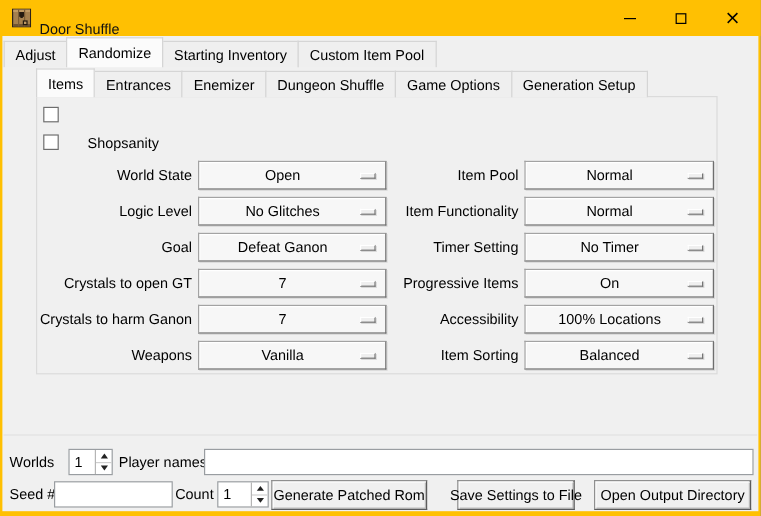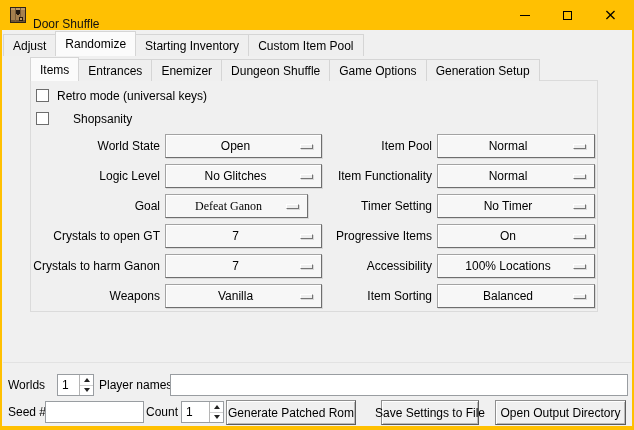--- a/index.html
+++ b/index.html
@@ -157,41 +157,40 @@
       <div class="tab">
           <span>Generation Setup</span>
         </div>
     </div>
 
     <div class="pane"></div>
     <div class="pane-bottom-line"></div>
 
     <div class="checkrow" style="left:34px; top:57px;">
       <div class="checkbox"></div>
-      <span>Retro mode (universal keys)</span>
     </div>
     <div class="checkrow" style="left:34px; top:80px;gap:24px;">
       <div class="checkbox"></div>
       <span>Shopsanity</span>
     </div>
 
     <div class="optlabel" style="left:30px; top:104px; width:128px;">World State</div>
     <div class="opt" style="left:163px; top:104px; width:157px;">
       <span class="val">Open</span>
       <span class="ind"></span>
     </div>
 
     <div class="optlabel" style="left:30px; top:134px; width:128px;">Logic Level</div>
     <div class="opt" style="left:163px; top:134px; width:157px;">
       <span class="val">No Glitches</span>
       <span class="ind"></span>
     </div>
 
     <div class="optlabel" style="left:30px; top:164px; width:128px;">Goal</div>
-    <div class="opt" style="left:163px; top:164px; width:143px;font-family:Liberation Serif, serif;">
+    <div class="opt" style="left:163px; top:164px; width:157px;">
       <span class="val">Defeat Ganon</span>
       <span class="ind"></span>
     </div>
 
     <div class="optlabel" style="left:30px; top:194px; width:128px;">Crystals to open GT</div>
     <div class="opt" style="left:163px; top:194px; width:157px;">
       <span class="val">7</span>
       <span class="ind"></span>
     </div>
 

